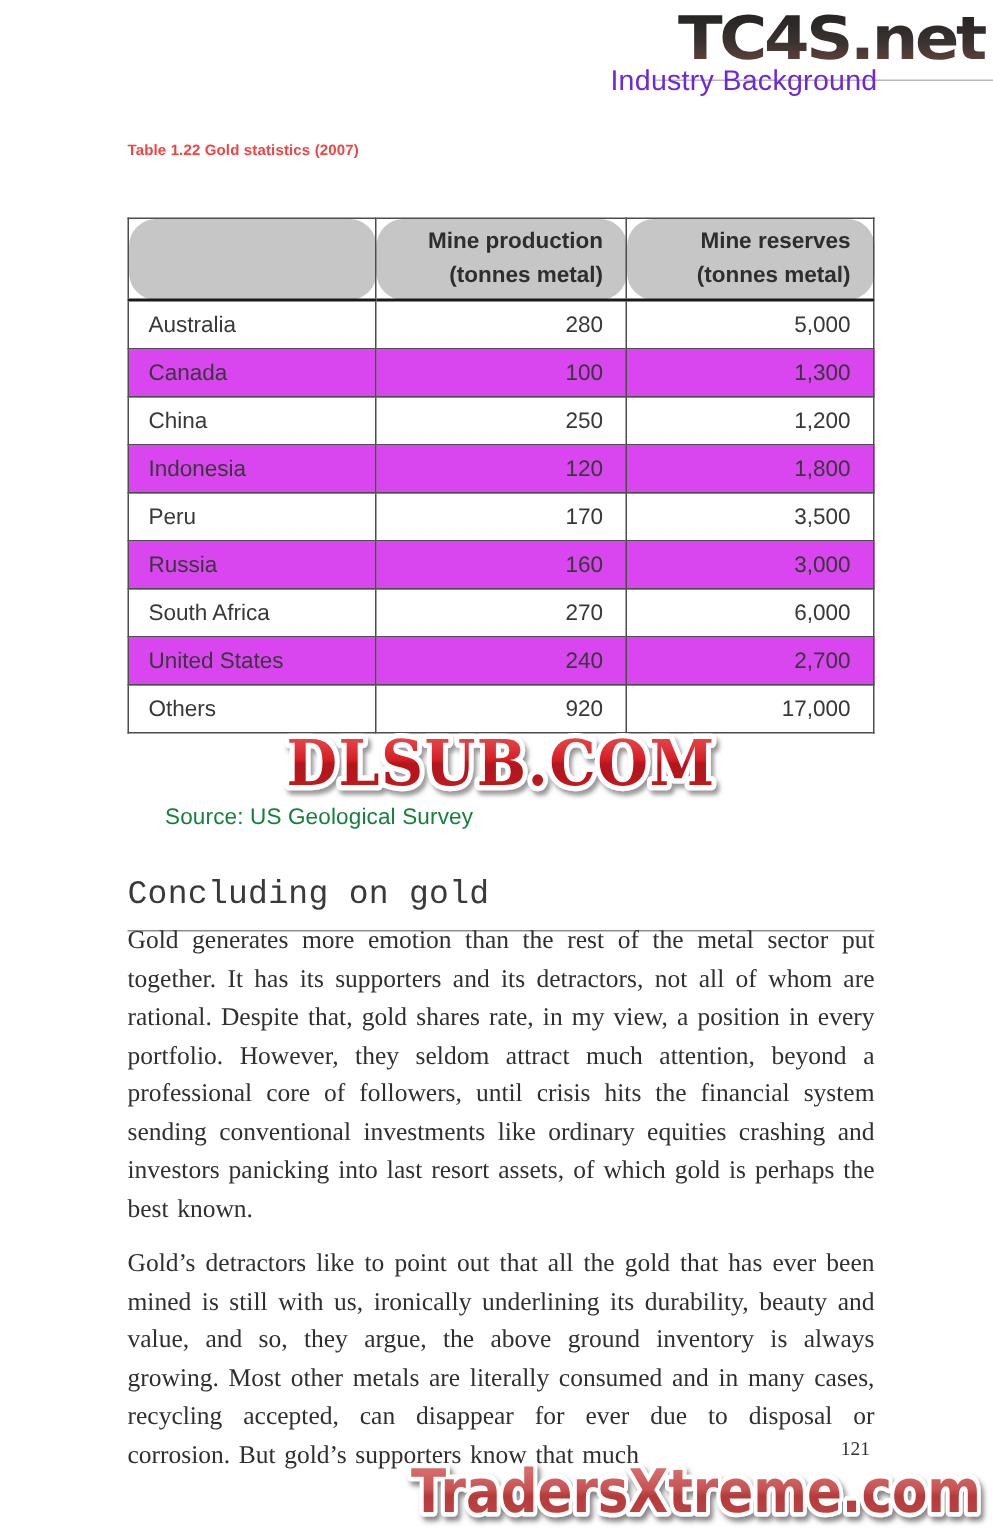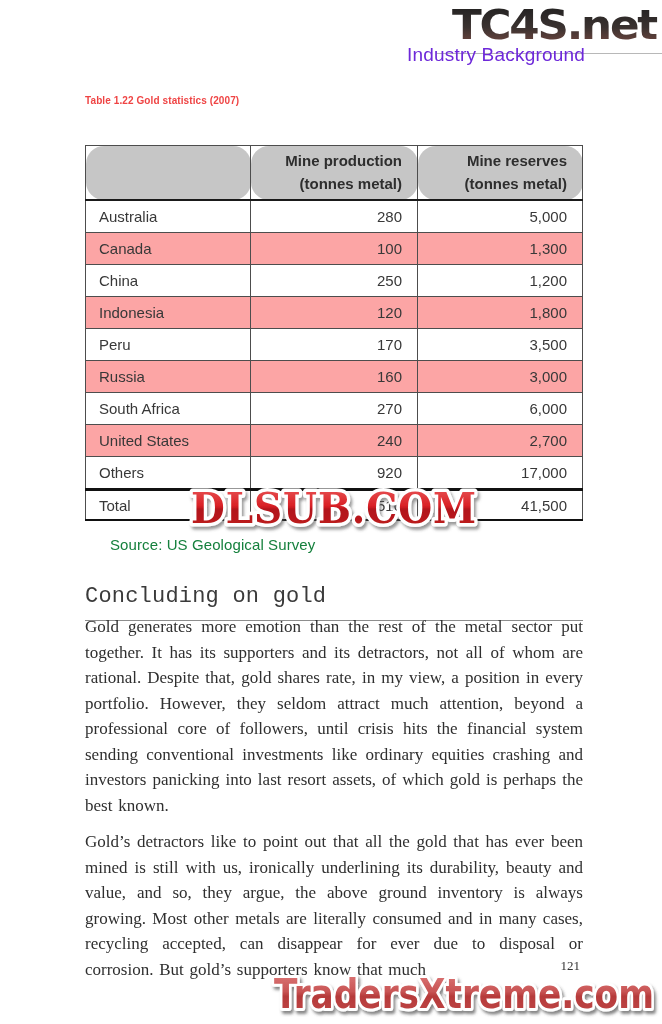--- a/index.html
+++ b/index.html
@@ -37,21 +37,21 @@
     background:#c6c6c6;height:51px;
     text-align:right;padding-right:15px;
     font-weight:bold;color:#2e2e2e;
     line-height:1.5;white-space:pre-line;
     border-bottom:2px solid #1a1a1a;
     border-radius:18px;
   }
   table.gold tbody td{height:29px;}
   table.gold td.country{padding-left:13px;text-align:left;}
   table.gold td.num{text-align:right;padding-right:15px;margin-top:48px;}
-  table.gold tr.alt td{background:#fca5a5;}
+  table.gold tr.alt td{background:#d946ef;}
   table.gold tr.total td{
     height:26px;
     border-top:3px solid #111;
     border-bottom:2px solid #111;
   }
   .source-line{
     position:absolute;top:536px;left:85px;
     font-size:15px;color:#15803d;letter-spacing:.1px;margin-left:25px;
   }
   
@@ -153,25 +153,20 @@
       </tr>
       <tr class="alt">
         <td class="country">United States</td>
         <td class="num">240</td>
         <td class="num">2,700</td>
       </tr>
       <tr>
         <td class="country">Others</td>
         <td class="num">920</td>
         <td class="num">17,000</td>
-      </tr>
-      <tr class="total">
-        <td class="country">Total</td>
-        <td class="num">2,510</td>
-        <td class="num">41,500</td>
       </tr>
     </tbody>
   </table>
 
   <div class="wm-center">
     <svg width="312" height="64" viewBox="0 0 312 64">
       <defs>
         <linearGradient id="wmGrad1" x1="0" y1="0" x2="0" y2="1">
           <stop offset="0%" stop-color="#ea5c5c"></stop>
           <stop offset="45%" stop-color="#d92026"></stop>

